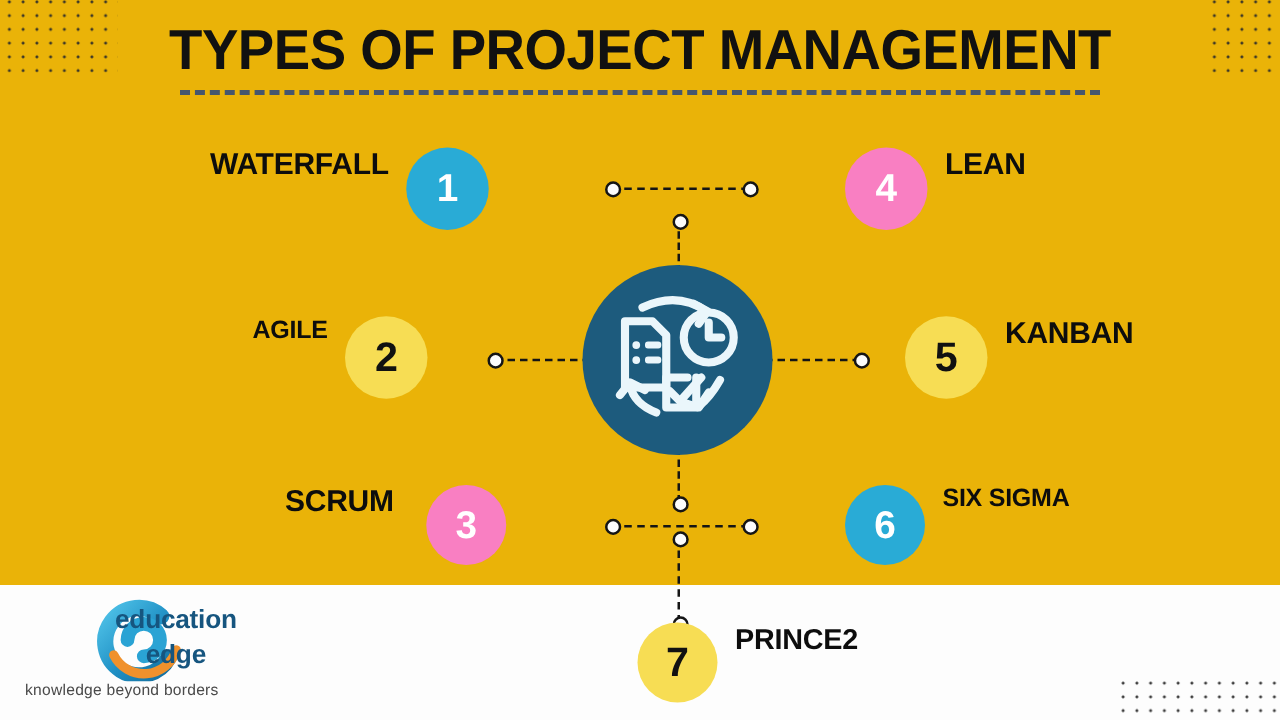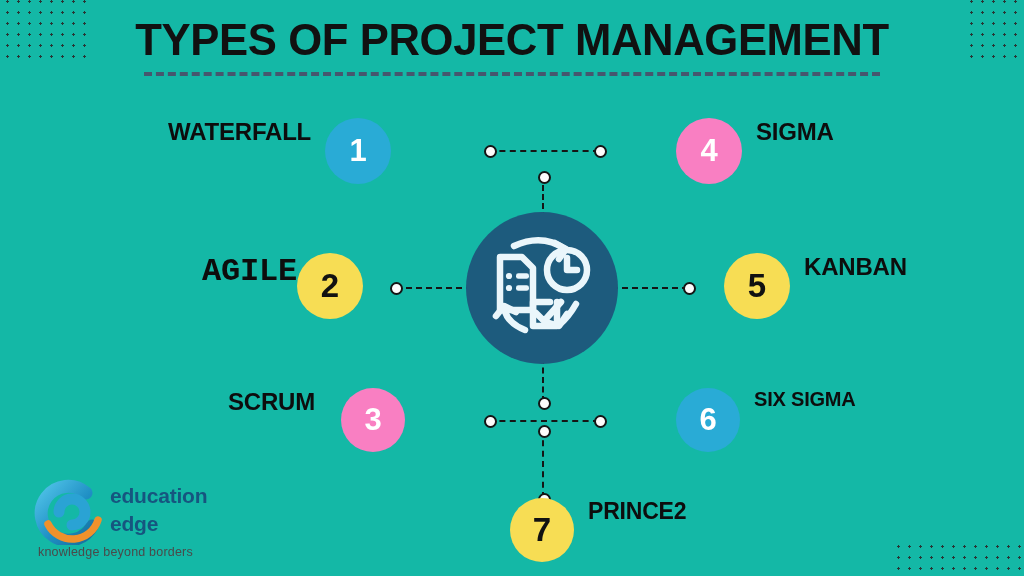--- a/index.html
+++ b/index.html
@@ -12,22 +12,22 @@
     background: #fdfdfd;
     font-family: "Liberation Sans", sans-serif;
     overflow: hidden;
     position: relative;
   }
 
   .canvas {
     position: absolute;
     inset: 0;
     width: 1024px;
-    height: 576px;
-    background: #14b8a6;
+    height: 468px;
+    background: #eab308;
   }
 
   
   .dotgrid {
     position: absolute;
     background-image: radial-gradient(#2b2b2b 1.15px, transparent 1.3px);
     background-size: 11px 11px;
     background-position: 0 0;
     opacity: 0.92;
   }
@@ -116,24 +116,25 @@
   .label {
     font-weight: bold;
     color: #0d0d0d;
     white-space: nowrap;
     letter-spacing: -0.2px;
   }
 
   
   #logo-block {
     position: absolute;
-    left: 32px;
+    left: 14px;
     top: 479px;
     width: 200px;
     height: 88px;
+    text-align: center;
   }
   #logo-text-wrap {
     position: absolute;
     left: 78px;
     top: 6px;
     line-height: 1.0;
   }
   .logo-word {
     font-size: 21px;
     font-weight: bold;
@@ -225,38 +226,38 @@
   </div>
 
   <div class="item left" style="left:168px; top:118px;">
     <div class="label" style="font-size:24px; margin-right:14px;">WATERFALL</div>
     <div class="badge" style="width:66px; height:66px; background:#29abd6; font-size:31px; color:#ffffff;">
       <span>1</span>
     </div>
   </div>
 
   <div class="item left" style="left:202px; top:253px;">
-    <div class="label" style="font-size:32px; font-family:Liberation Mono, monospace;">AGILE</div>
+    <div class="label" style="font-size:20px; margin-right:14px;">AGILE</div>
     <div class="badge" style="width:66px; height:66px; background:#f7dd54; font-size:33px; color:#111111;">
       <span>2</span>
     </div>
   </div>
 
   <div class="item left" style="left:228px; top:388px;">
     <div class="label" style="font-size:24px; margin-right:26px;">SCRUM</div>
     <div class="badge" style="width:64px; height:64px; background:#f97fc2; font-size:31px; color:#ffffff;">
       <span>3</span>
     </div>
   </div>
 
   <div class="item right" style="left:676px; top:118px;">
     <div class="badge" style="width:66px; height:66px; background:#f97fc2; font-size:31px; color:#ffffff;">
       <span>4</span>
     </div>
-    <div class="label" style="font-size:24px; margin-left:14px;">SIGMA</div>
+    <div class="label" style="font-size:24px; margin-left:14px;">LEAN</div>
   </div>
 
   <div class="item right" style="left:724px; top:253px;">
     <div class="badge" style="width:66px; height:66px; background:#f7dd54; font-size:33px; color:#111111;">
       <span>5</span>
     </div>
     <div class="label" style="font-size:24px; margin-left:14px;">KANBAN</div>
   </div>
 
   <div class="item right" style="left:676px; top:388px;">

